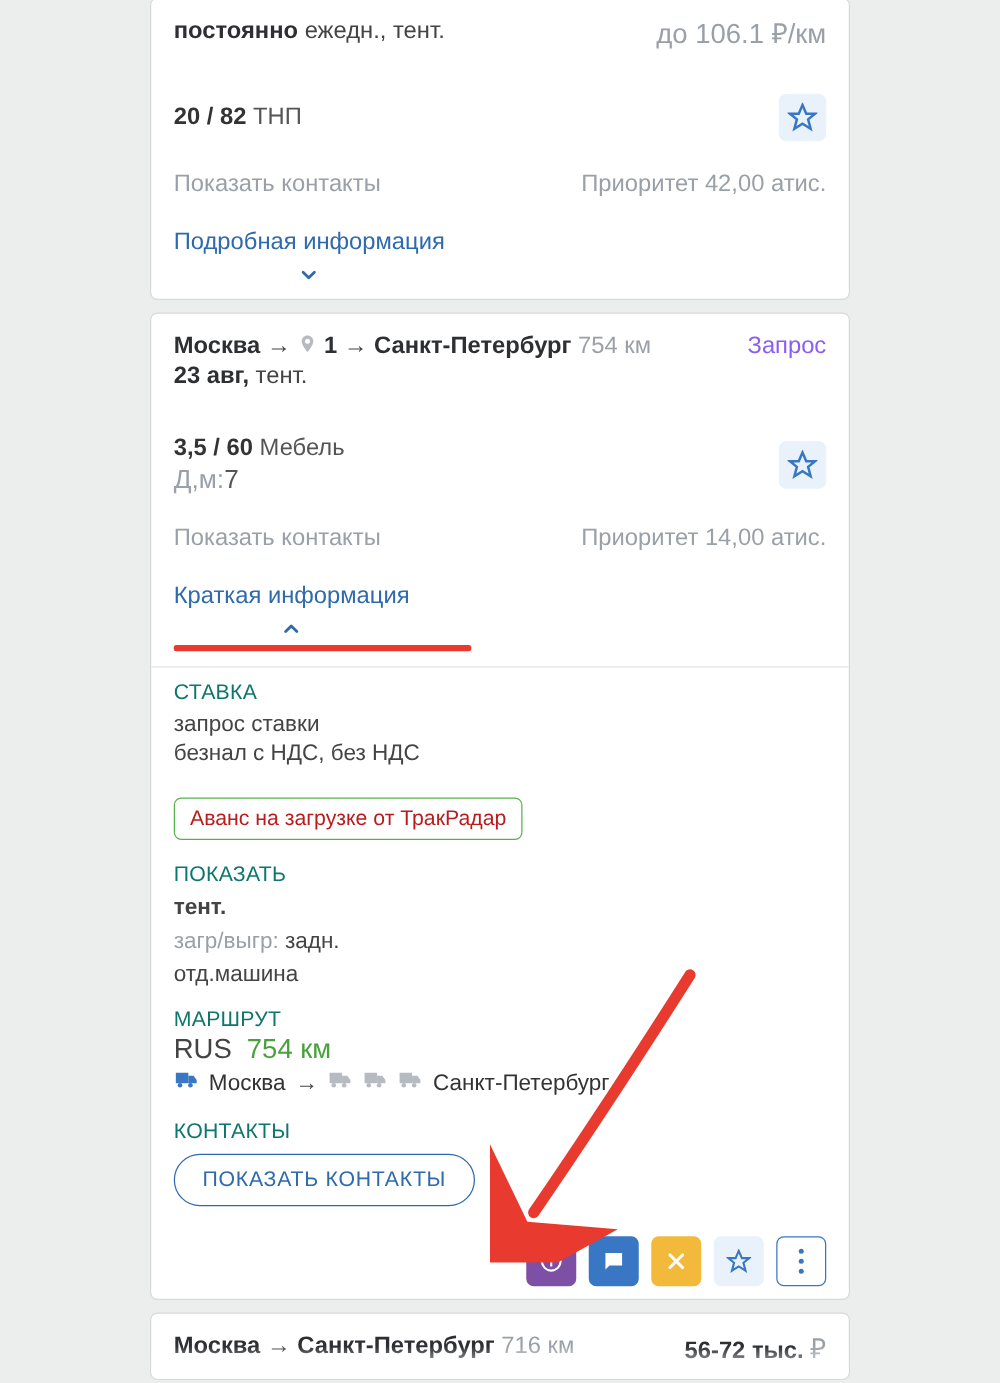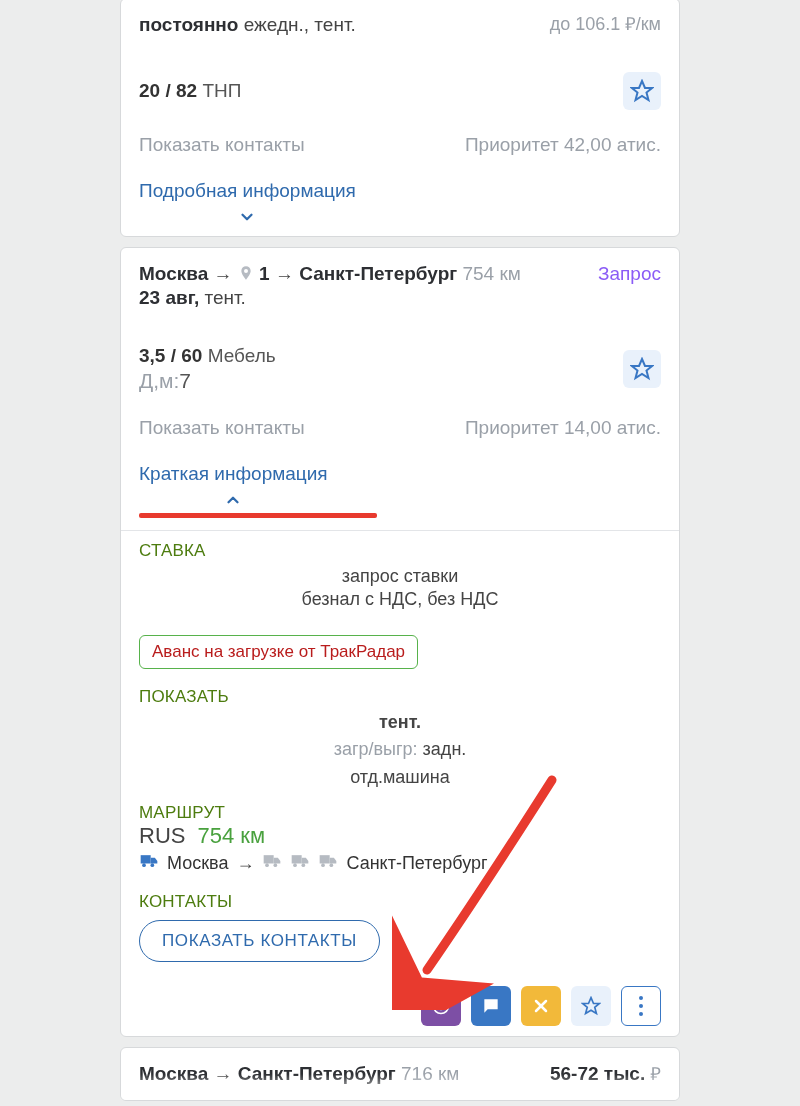--- a/index.html
+++ b/index.html
@@ -46,21 +46,21 @@
   .distance { color: #9aa0a8; font-weight: 400; }
   .price-col {
     text-align: right;
     font-size: 19px;
     color: #9aa0a8;
     white-space: nowrap;
     line-height: 1.25;
   }
   .price-col .query-label { color: #8b5cf6; font-weight: 400;}
   .price-col .big { font-weight: 700; color:#2d2f33; }
-  .price-col .small { font-size: 18px; }
+  .price-col .small { font-size: 22px; }
 
   .sub-row {
     display: flex;
     align-items: center;
     justify-content: space-between;
     margin-top: 34px;
   }
   .cargo { font-size: 19px; }
   .cargo .bold { font-weight: 700; }
   .cargo .light { color: #555; font-weight:400; }
@@ -107,26 +107,26 @@
     background: #e83a2e;
     border-radius: 2px;
     margin-top: 4px;
   }
   .divider {
     border-top: 1px solid #e3e5e8;
     margin: 12px -18px 8px -18px;
   }
 
   .section-label {
-    color:#4d7c0f;
+    color:#0f766e;
     font-size: 17px;
     margin-top: 10px;
     letter-spacing: .2px;
   }
-  .section-body { font-size: 18px; color:#444; margin-top:4px; line-height:1.3;text-align:center;}
+  .section-body { font-size: 18px; color:#444; margin-top:4px; line-height:1.3;}
   .section-body.bold { font-weight:700; }
   .muted { color:#9aa0a8; }
   .muted .val { color:#444;}
 
   .badge {
     display: inline-block;
     margin-top: 23px;
     border: 1.5px solid #57b24b;
     color: #b91c1c;
     border-radius: 6px;

